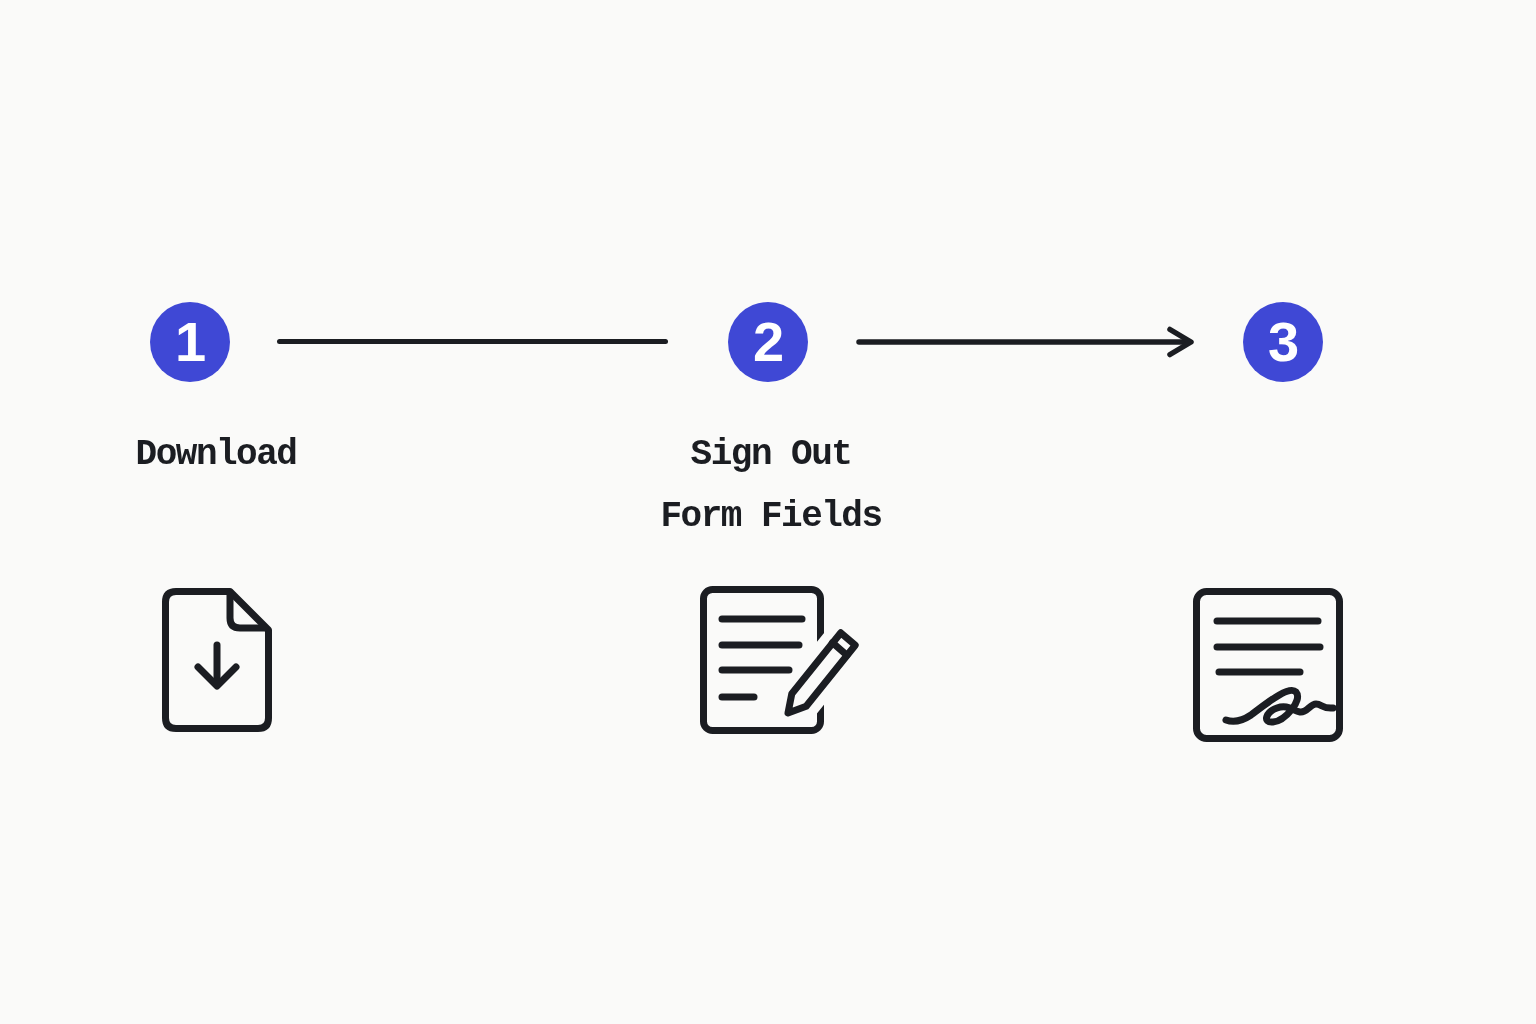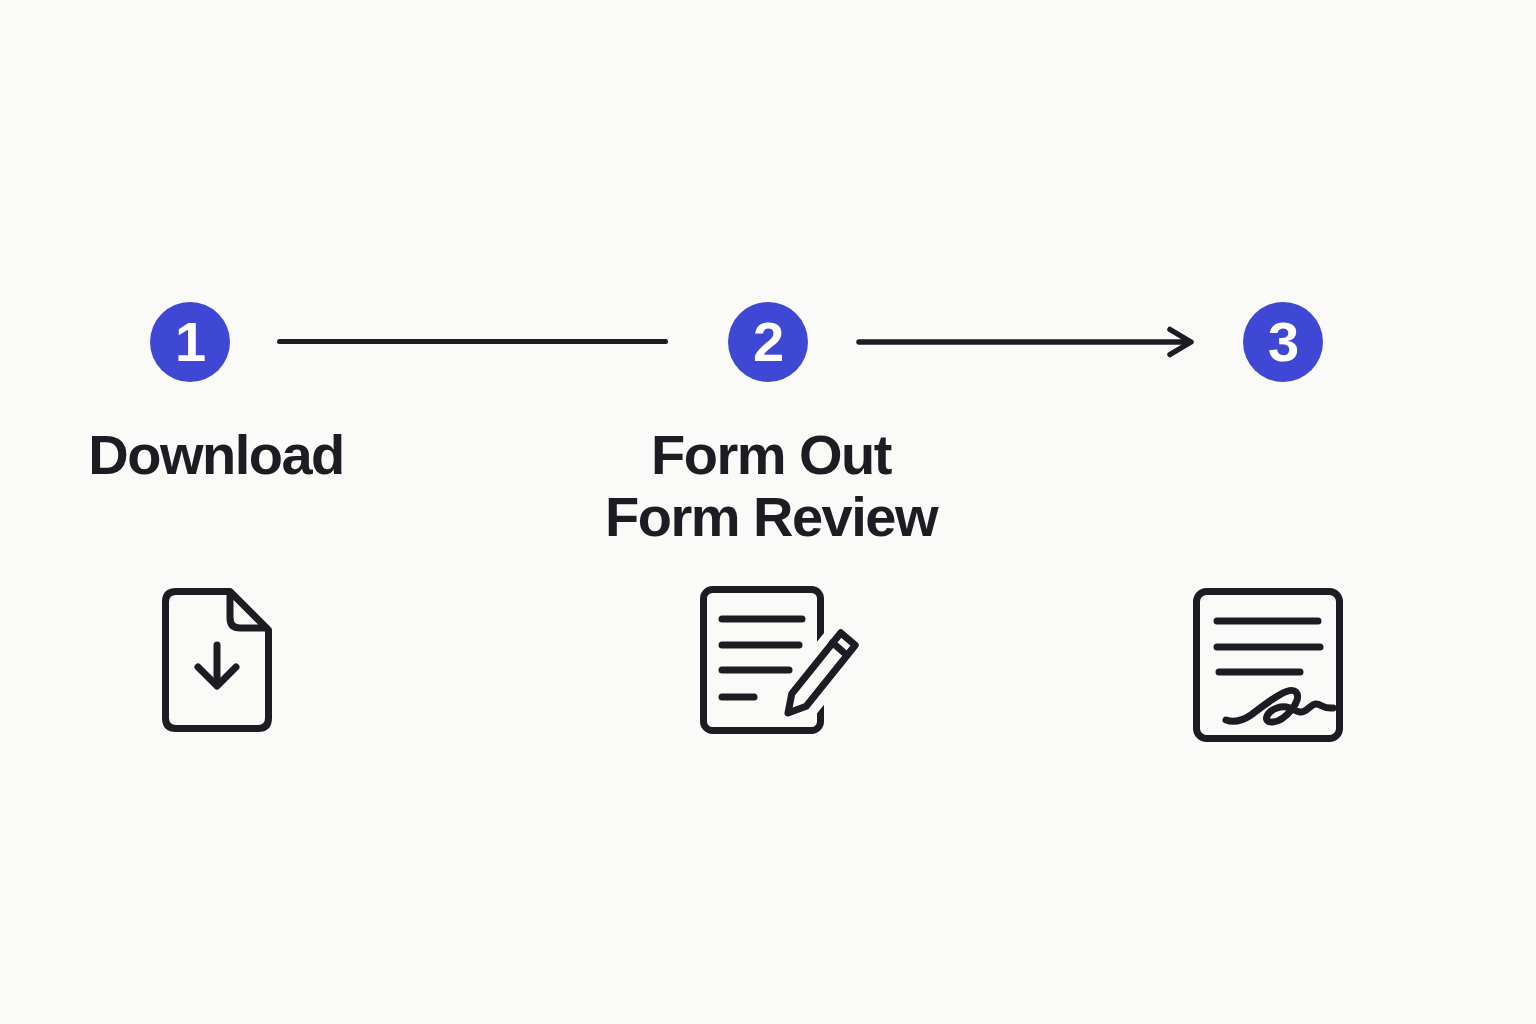--- a/index.html
+++ b/index.html
@@ -28,22 +28,22 @@
   .line{
     position:absolute;left:277px;top:339px;width:391px;height:5px;
     background:var(--ink);border-radius:3px;
   }
   .arrow-svg{position:absolute;left:856px;top:320px;width:340px;height:44px;}
   .arrow-svg path{stroke:var(--ink);stroke-width:5.5;fill:none;stroke-linecap:round;stroke-linejoin:round;}
 
   
   .title{
     position:absolute;top:424px;transform:translateX(-50%);
-    text-align:center;font-size:56px;font-weight:700;line-height:62px;
-    letter-spacing:-1.5px;color:var(--ink);white-space:nowrap;
+    text-align:center;font-size:36px;font-weight:700;line-height:62px;
+    letter-spacing:-1.5px;color:var(--ink);white-space:nowrap;font-family:Liberation Mono, monospace;
   }
   .t1{left:216px;} .t2{left:771px;} .t3{left:1281px;}
 
   
   .icon{position:absolute;}
   .i1{left:162px;top:588px;}
   .i2{left:700px;top:586px;}
   .i3{left:1193px;top:588px;}
   .stroke{stroke:var(--ink);stroke-width:7;fill:none;stroke-linecap:round;stroke-linejoin:round;}
   .halo{stroke:var(--bg);stroke-width:26;fill:var(--bg);stroke-linecap:round;stroke-linejoin:round;}
@@ -68,22 +68,22 @@
 
   <svg class="arrow-svg" viewBox="0 0 340 44" aria-hidden="true">
     <path d="M 3 22 H 331"></path>
     <path d="M 314 9.5 L 335 22 L 314 34.5"></path>
   </svg>
 
   <div class="title t1">
     <div>Download</div>
   </div>
   <div class="title t2">
-    <div>Form Out</div>
-    <div>Form Review</div>
+    <div>Sign Out</div>
+    <div>Form Fields</div>
   </div>
 
   <svg class="icon i1" width="110" height="144" viewBox="0 0 110 144" aria-hidden="true">
     <path class="stroke" d="M 68 3.5 H 14 Q 3.5 3.5 3.5 14 V 130 Q 3.5 140.5 14 140.5 H 96 Q 106.5 140.5 106.5 130 V 42 Z"></path>
     <path class="stroke" d="M 68 6 V 30 Q 68 40 78 40 H 103"></path>
     <path class="stroke" d="M 55 57 V 97"></path>
     <path class="stroke" d="M 36 79 L 55 98 L 74 79"></path>
   </svg>
 
   <svg class="icon i2" width="168" height="155" viewBox="0 0 168 155" aria-hidden="true">

